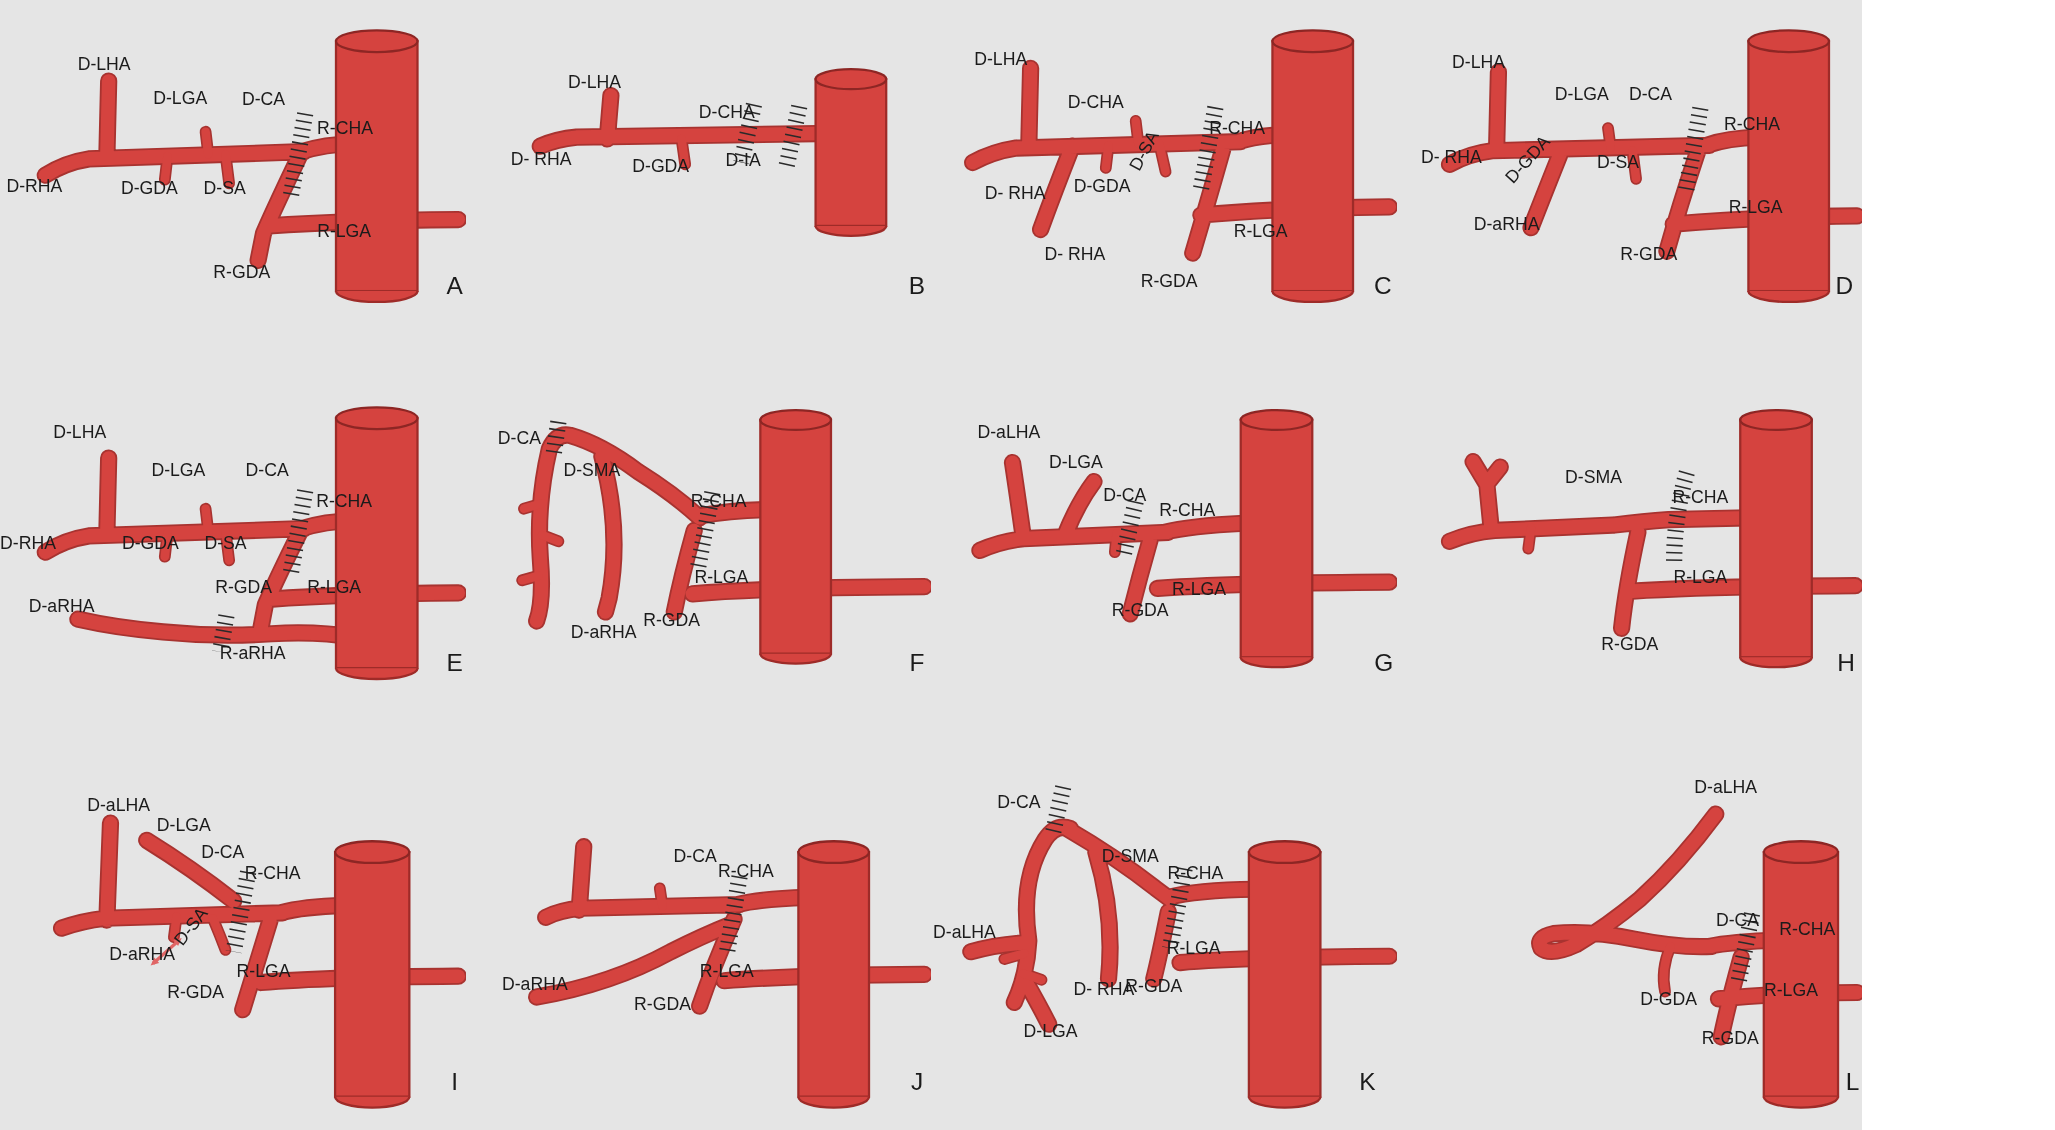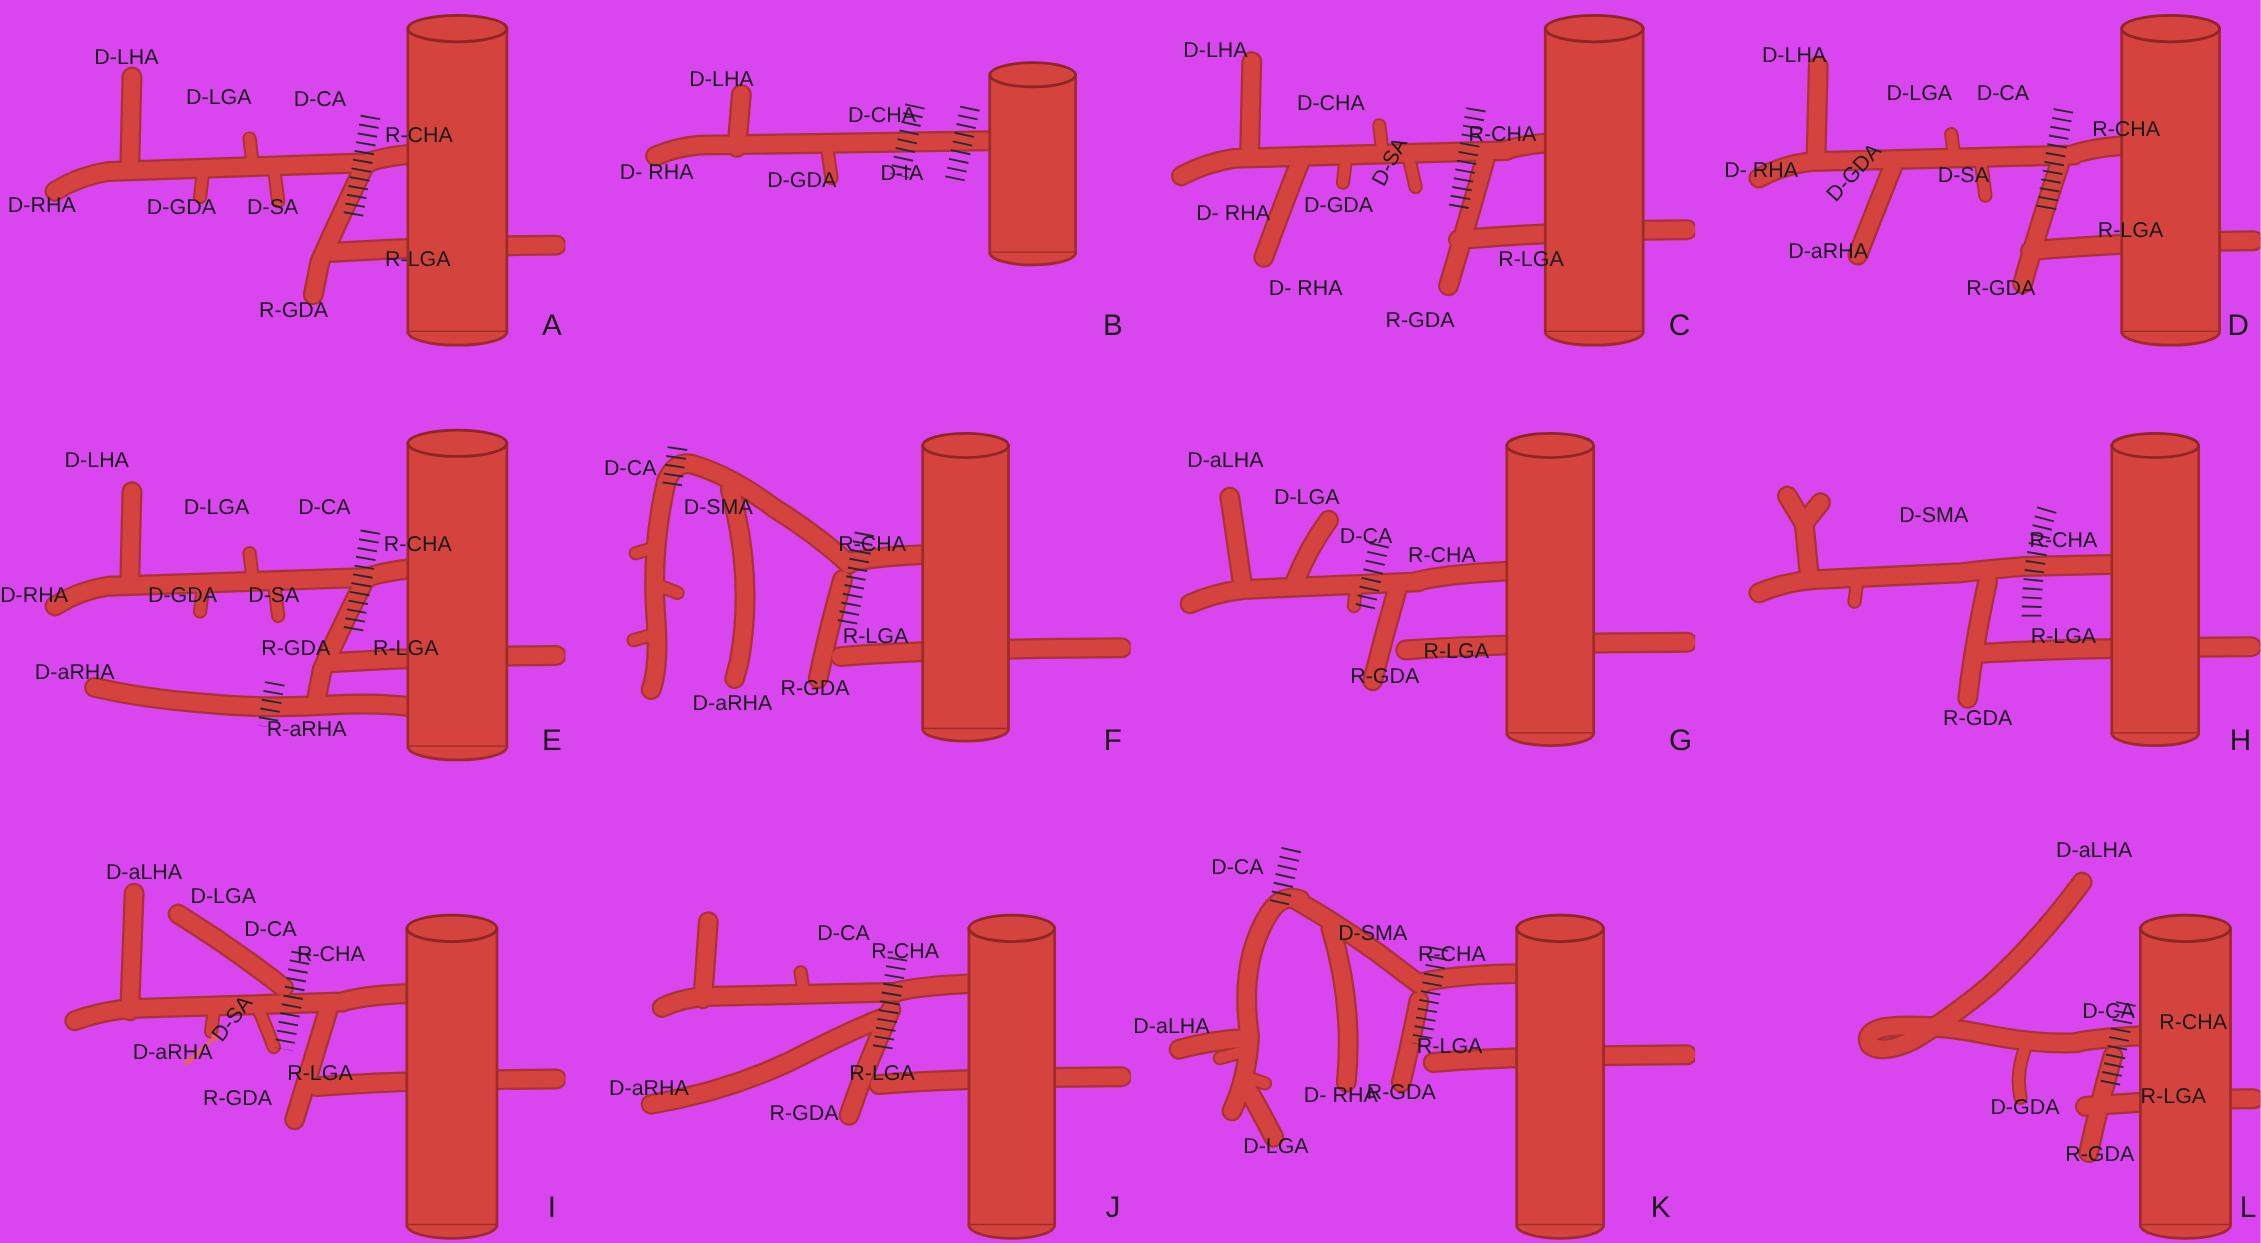--- a/index.html
+++ b/index.html
@@ -1,19 +1,19 @@
 <!DOCTYPE html>
 <html><head>
 <meta charset="utf-8">
 <style>
   * { margin:0; padding:0; box-sizing:border-box; }
   html,body { background:#ffffff; }
   body { font-family:"Liberation Sans", sans-serif; }
   .figure {
-    width:2055px; height:1130px; background:#d946ef;
+    width:1862px; height:1130px; background:#e5e5e5;
     display:grid;
     grid-template-columns:repeat(4,1fr);
     grid-template-rows:repeat(3,1fr);
   }
   .panel { position:relative; }
   .panel svg { display:block; width:100%; height:100%; }
   .v-out { fill:none; stroke:#a83330; stroke-width:19; stroke-linecap:round; stroke-linejoin:round; }
   .v-main { fill:none; stroke:#d5433f; stroke-width:15; stroke-linecap:round; stroke-linejoin:round; }
   .n-out { fill:none; stroke:#a83330; stroke-width:13; stroke-linecap:round; stroke-linejoin:round; }
   .n-main { fill:none; stroke:#d5433f; stroke-width:9.5; stroke-linecap:round; stroke-linejoin:round; }

